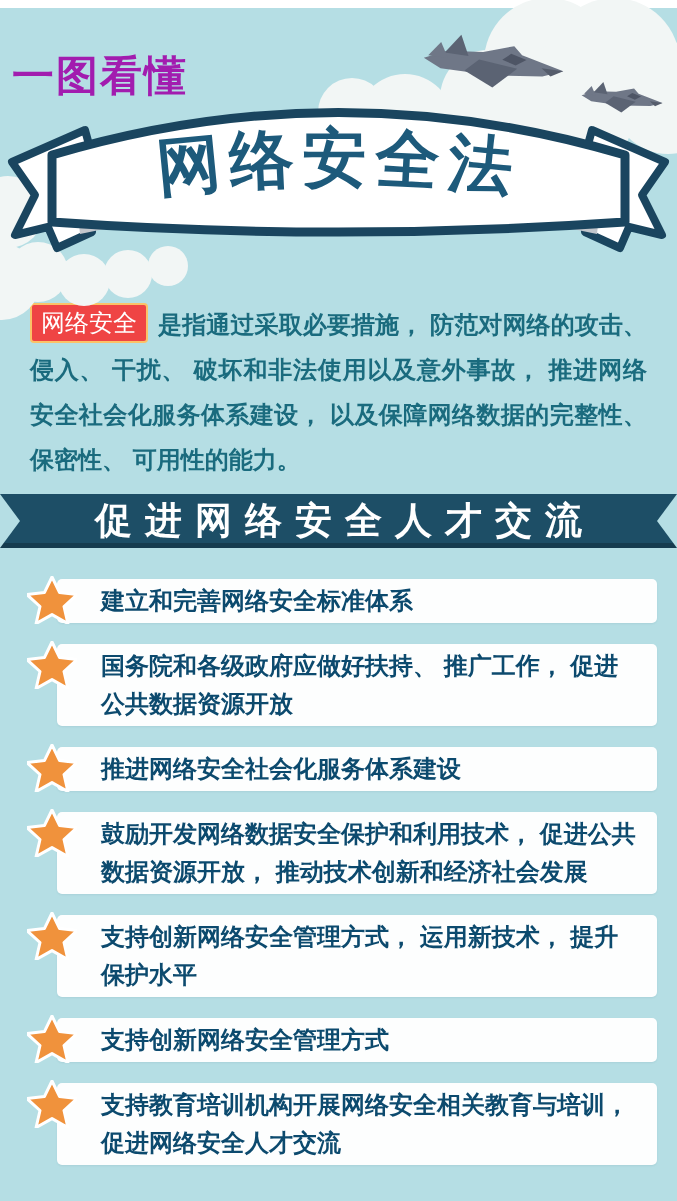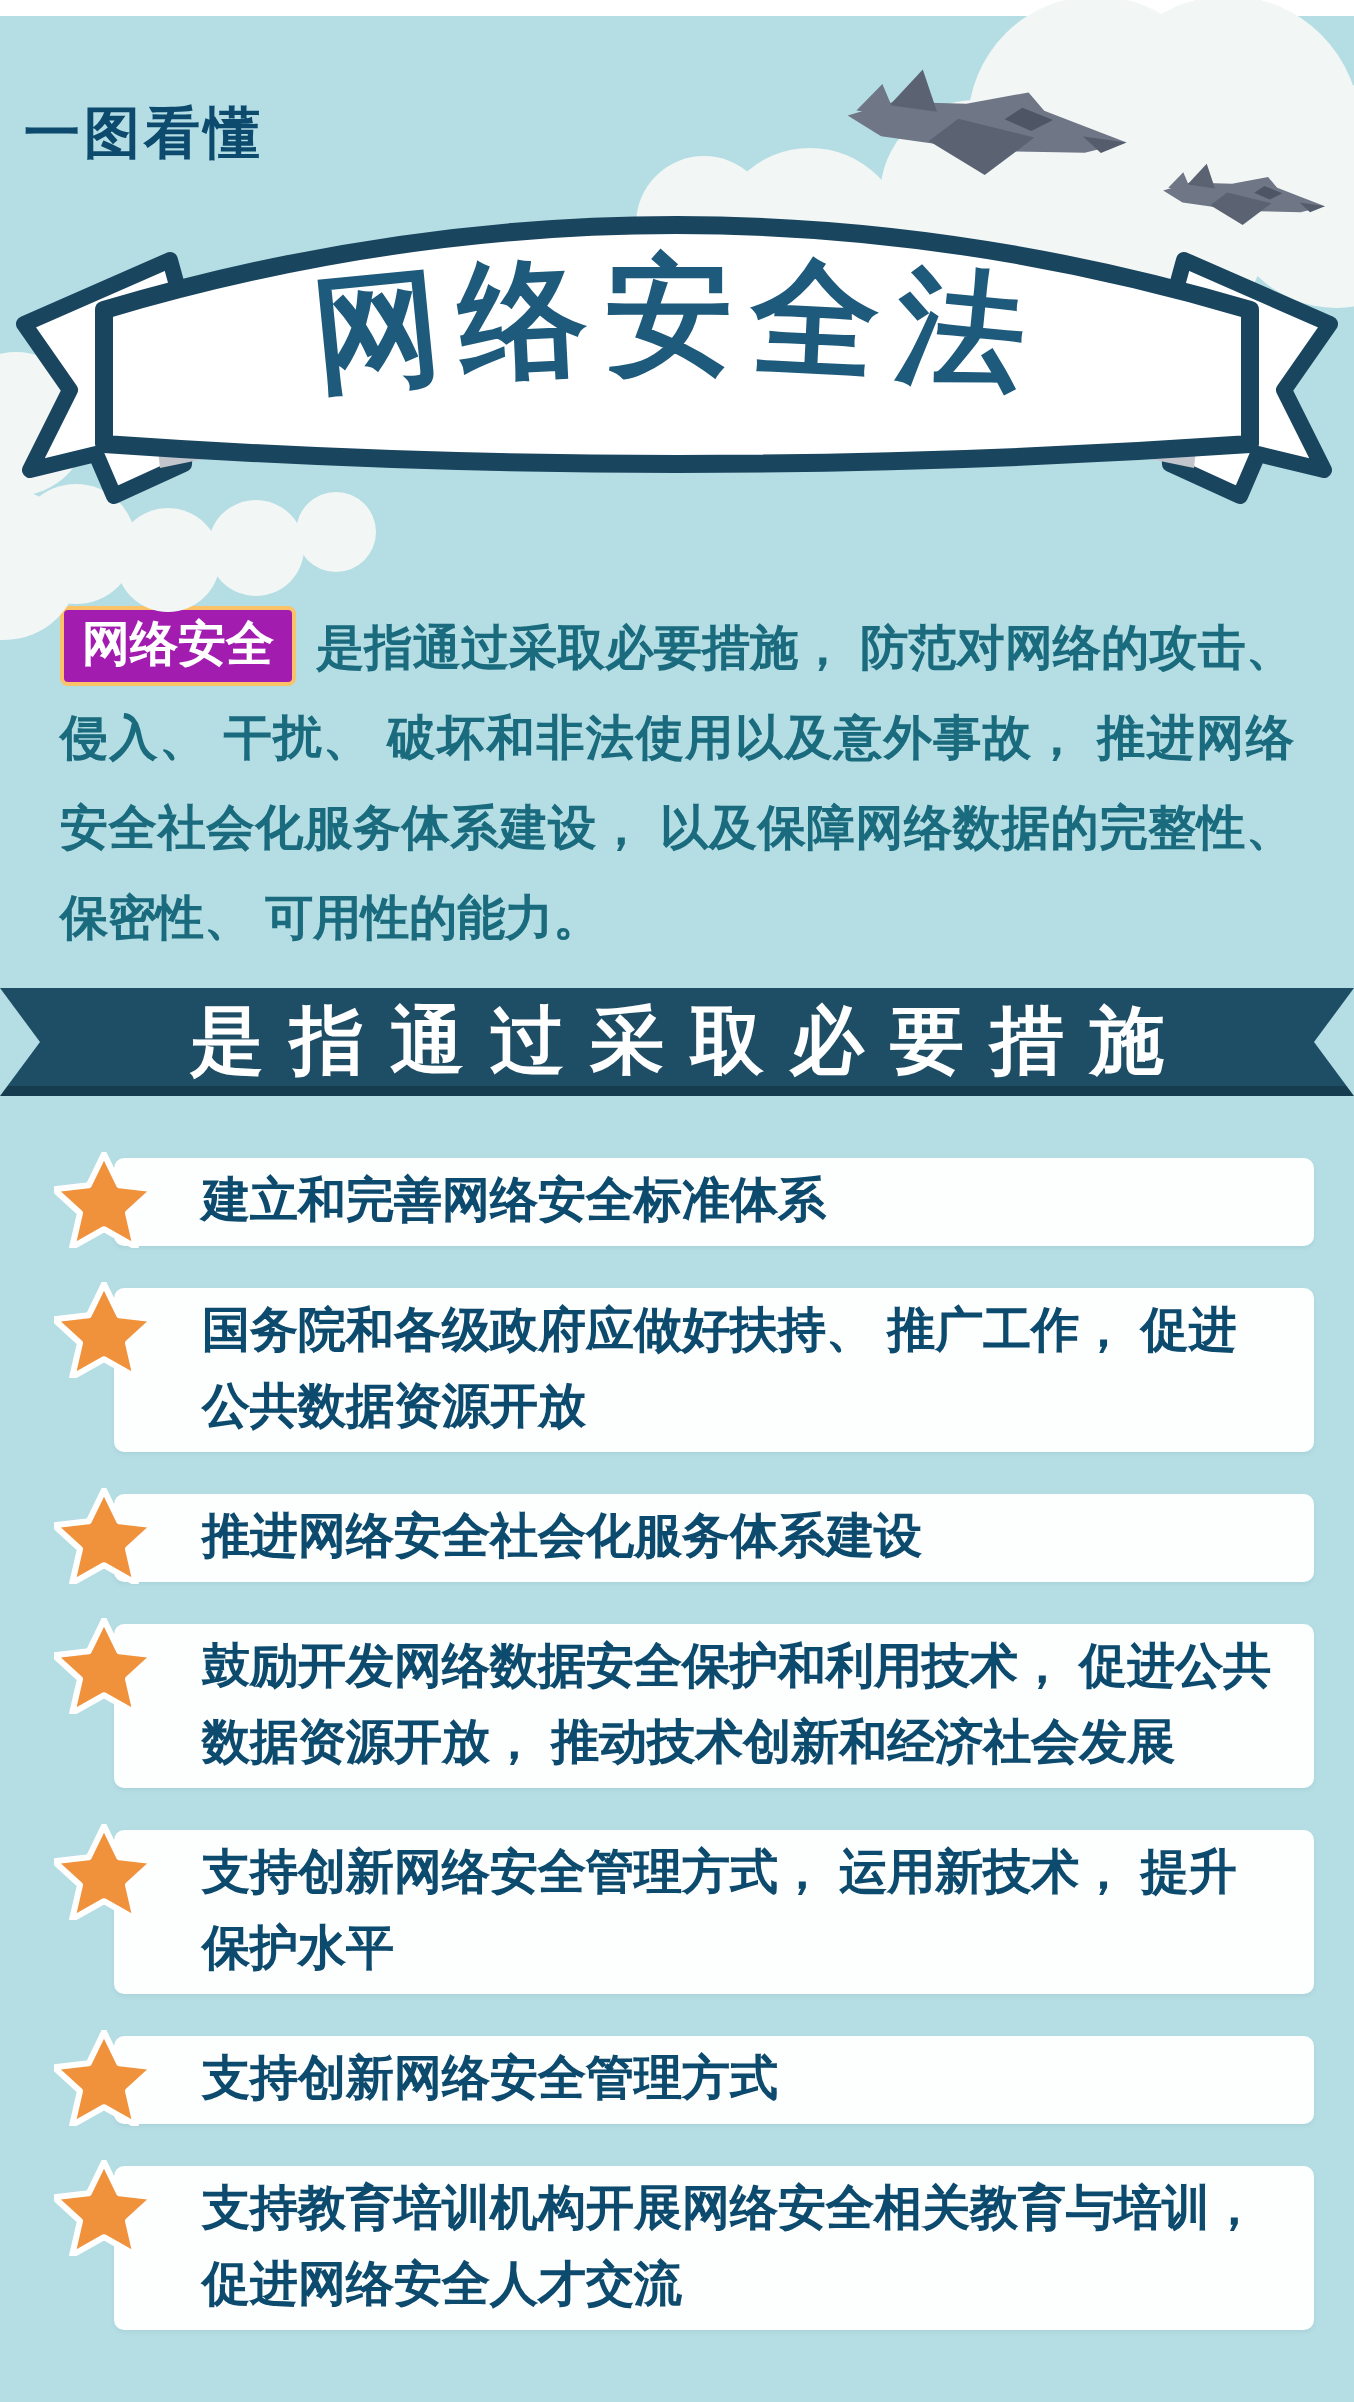--- a/index.html
+++ b/index.html
@@ -6,31 +6,31 @@
   body{font-family:"Liberation Sans","DejaVu Sans",sans-serif;}
   .poster{
     position:relative;width:677px;height:1201px;overflow:hidden;
     background:#b5dee4;margin:0 auto;
   }
   
   .sky{position:relative;width:677px;height:292px;}
   .scene-svg{position:absolute;left:0;top:0;overflow:visible;}
   .kicker{
     position:absolute;left:12px;top:48px;
-    font-size:28px;font-weight:bold;color:#0c4a6e;letter-spacing:2px;
+    font-size:42px;font-weight:bold;color:#a21caf;letter-spacing:2px;
   }
   
   .definition{
     margin:0 30px;padding-top:10px;
     font-size:24px;line-height:45px;font-weight:600;color:#1a6b7e;
     text-align:justify;
   }
   .tag{
-    display:inline-block;background:#a21caf;border:2px solid #fbc267;border-radius:4px;
-    color:#ffffff;font-weight:bold;padding:1px 9px;margin-right:10px;
+    display:inline-block;background:#ef4444;border:2px solid #fbc267;border-radius:4px;
+    color:#ffffff;font-weight:normal;padding:1px 9px;margin-right:10px;
     line-height:34px;vertical-align:2px;
   }
   
   .section-banner{
     position:relative;margin-top:12px;height:54px;background:#1d4e66;
     box-shadow:inset 0 -5px 0 rgba(0,0,0,0.22);
     text-align:center;
   }
   .section-banner::before{
     content:"";position:absolute;left:0;top:0;
@@ -123,21 +123,21 @@
     </svg>
 
     <div class="kicker">一图看懂</div>
   </div>
 
   <div class="definition">
     <span class="tag">网络安全</span><span>是指通过采取必要措施， 防范对网络的攻击、 侵入、 干扰、 破坏和非法使用以及意外事故， 推进网络安全社会化服务体系建设， 以及保障网络数据的完整性、 保密性、 可用性的能力。</span>
   </div>
 
   <div class="section-banner">
-    <span class="banner-text">是指通过采取必要措施</span>
+    <span class="banner-text">促进网络安全人才交流</span>
   </div>
 
   <div class="items">
 
     <div class="item">
       <svg class="star" width="50" height="48" viewBox="0 0 50 48">
         <polygon points="25,1 32.6,16.6 50,18.6 37,30.5 40.9,47.5 25,38.6 9.1,47.5 13,30.5 0,18.6 17.4,16.6" fill="#f0923c" stroke="#ffffff" stroke-width="3" stroke-linejoin="round"></polygon>
       </svg>
       <div class="item-box">建立和完善网络安全标准体系</div>
     </div>

